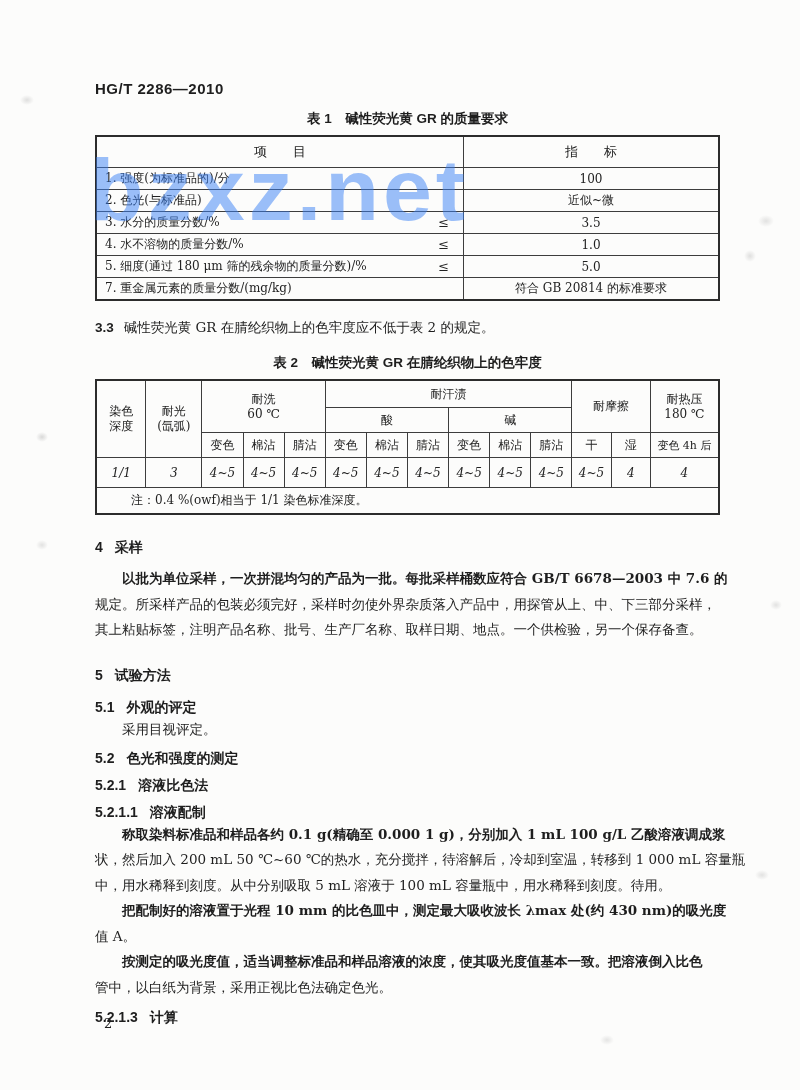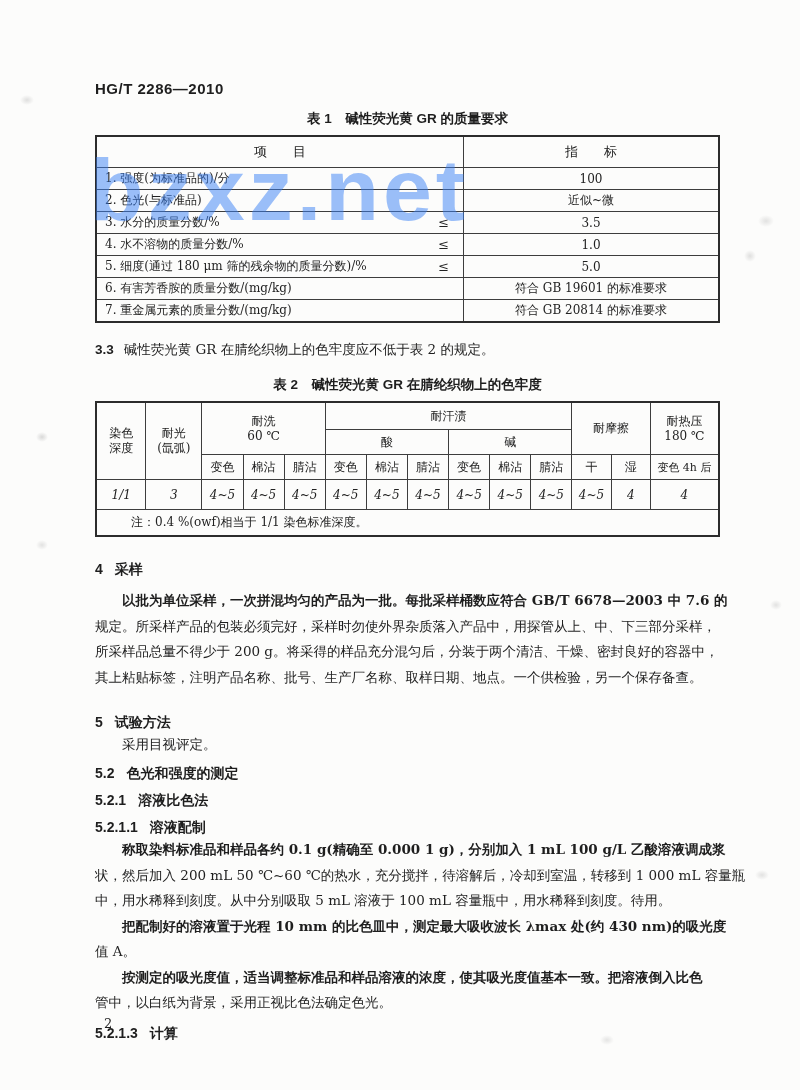--- a/index.html
+++ b/index.html
@@ -122,29 +122,20 @@
             <div class="item-flex">
               <span>5. 细度(通过 180 μm 筛的残余物的质量分数)/%</span>
               <span class="op">≤</span>
             </div>
           </td>
       <td>5.0</td>
     </tr>
     <tr>
       <td class="item-cell">
             <div class="item-flex">
-              <span>6. 有害芳香胺的质量分数/(mg/kg)</span>
-              <span class="op"></span>
-            </div>
-          </td>
-      <td>符合 GB 19601 的标准要求</td>
-    </tr>
-    <tr>
-      <td class="item-cell">
-            <div class="item-flex">
               <span>7. 重金属元素的质量分数/(mg/kg)</span>
               <span class="op"></span>
             </div>
           </td>
       <td>符合 GB 20814 的标准要求</td>
     </tr>
   </tbody>
     </table>
 
   <div class="clause">
@@ -222,28 +213,30 @@
     </tr>
   </tbody>
     </table>
 
   <div class="sec-heading mt-lg">
     <span class="cnum">4</span><span>采样</span>
   </div>
   <div class="para mt-sm">
     <div class="tline first">以批为单位采样，一次拼混均匀的产品为一批。每批采样桶数应符合 GB/T 6678—2003 中 7.6 的</div>
     <div class="tline">规定。所采样产品的包装必须完好，采样时勿使外界杂质落入产品中，用探管从上、中、下三部分采样，</div>
-    <div class="tline">所采样品总量不得少于 200 g。将采得的样品充分混匀后，分装于两个清洁、干燥、密封良好的容器中，</div>
     <div class="tline">其上粘贴标签，注明产品名称、批号、生产厂名称、取样日期、地点。一个供检验，另一个保存备查。</div>
   </div>
 
   <div class="sec-heading mt-lg">
     <span class="cnum">5</span><span>试验方法</span>
   </div>
 
+  <div class="sec-heading mt-md">
+    <span class="cnum">5.1</span><span>外观的评定</span>
+  </div>
   <div class="body-line">采用目视评定。</div>
 
   <div class="sec-heading mt-sm">
     <span class="cnum">5.2</span><span>色光和强度的测定</span>
   </div>
 
   <div class="sec-heading mt-sm">
     <span class="cnum">5.2.1</span><span>溶液比色法</span>
   </div>
 

